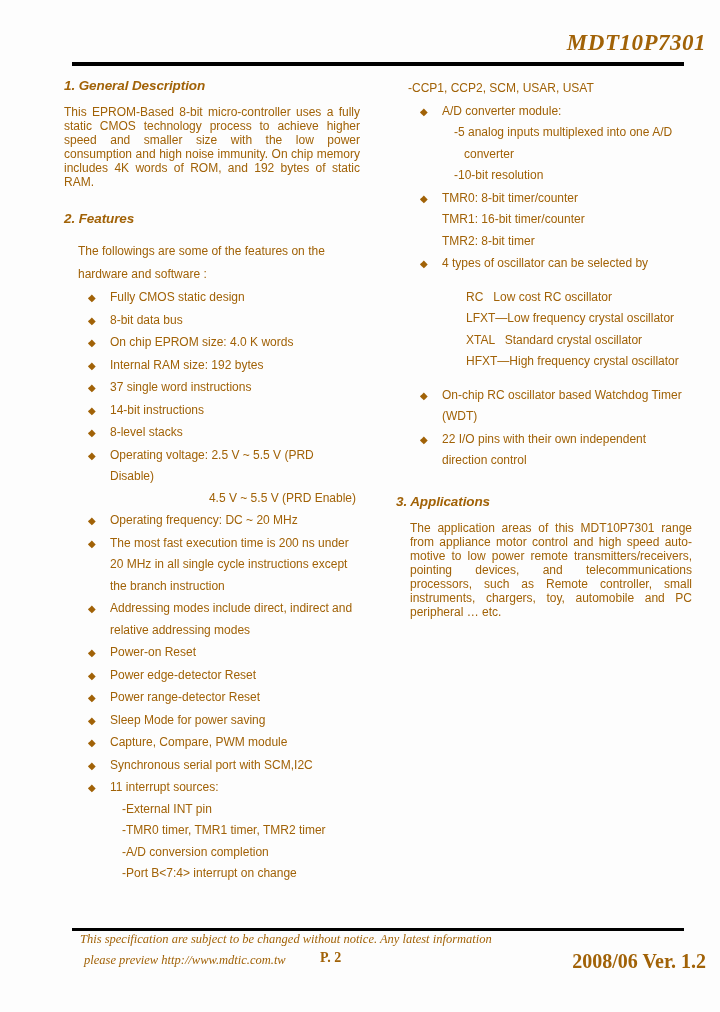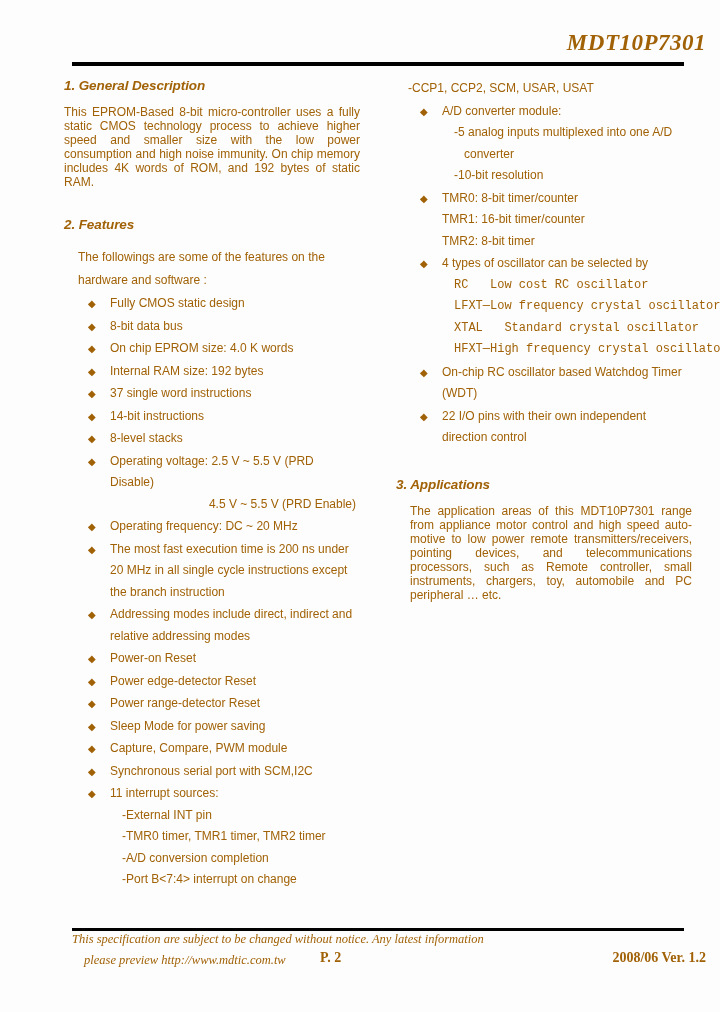--- a/index.html
+++ b/index.html
@@ -48,21 +48,21 @@
   .col-left  { left: 64px; }
   .col-right { left: 396px; }
 
   .sec-head {
     font-style: italic;
     font-weight: bold;
     font-size: 13.5px;
     margin: 0 0 8px 0;
     letter-spacing: -0.1px;
   }
-  .sec-head.spaced { margin-top: 28px; }
+  .sec-head.spaced { margin-top: 22px; }
 
   .para {
     font-size: 12px;
     line-height: 14px;
     text-align: justify;
     text-justify: inter-word;
     margin: 12px 0 0 0;
   }
   .para.indent-block { margin-left: 14px; }
 
@@ -112,23 +112,22 @@
   
   .plainline {
     display: block;
     font-size: 12px;
     line-height: 21.5px;
   }
 
   
   .osc {
     list-style: none;
-    margin: 0;
+    margin: 12px;
     padding: 0 0 0 12px;
-    font-family: Liberation Mono, monospace;
   }
   .osc > li {
     font-size: 12px;
     line-height: 21.5px;
     white-space: pre;
   }
 
   
   .rule-bot {
     position: absolute;
@@ -136,42 +135,42 @@
     top: 928px;
     width: 612px;
     height: 3px;
     background: #000;
   }
   .foot {
     position: absolute;
     font-family: "Liberation Serif", serif;
   }
   .foot-note1 {
-    left: 72px;
+    left: 80px;
     top: 932px;
     font-style: italic;
     font-size: 12.5px;
   }
   .foot-note2 {
     left: 84px;
     top: 953px;
     font-style: italic;
     font-size: 12.5px;
   }
   .foot-page {
     left: 320px;
     top: 950px;
     font-weight: bold;
     font-size: 14px;
   }
   .foot-ver {
     right: 36px;
     top: 950px;
     font-weight: bold;
-    font-size: 14px;
+    font-size: 20px;
   }
 </style>
 </head>
 <body>
 
 <div class="page">
 
   <div class="doc-title">MDT10P7301</div>
   <div class="rule-top"></div>
 

